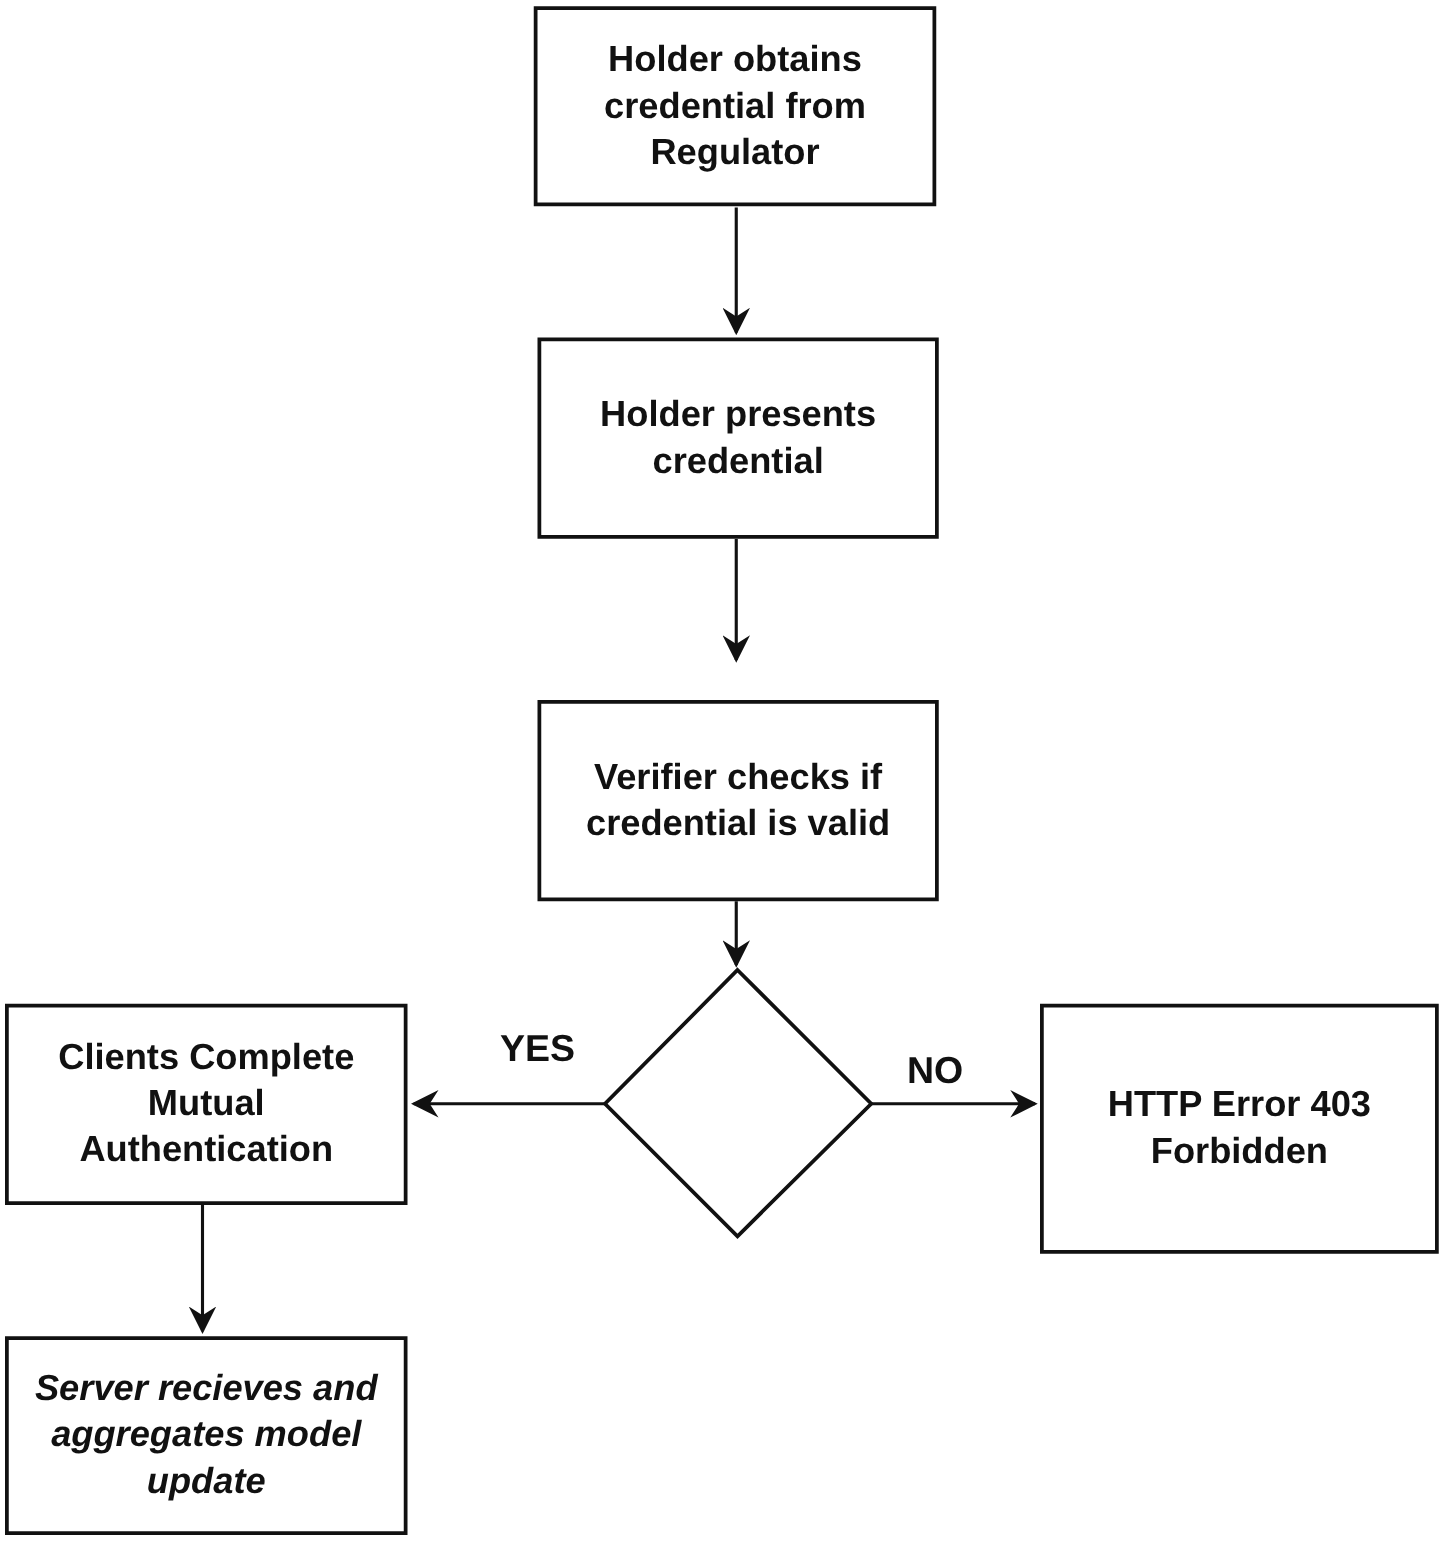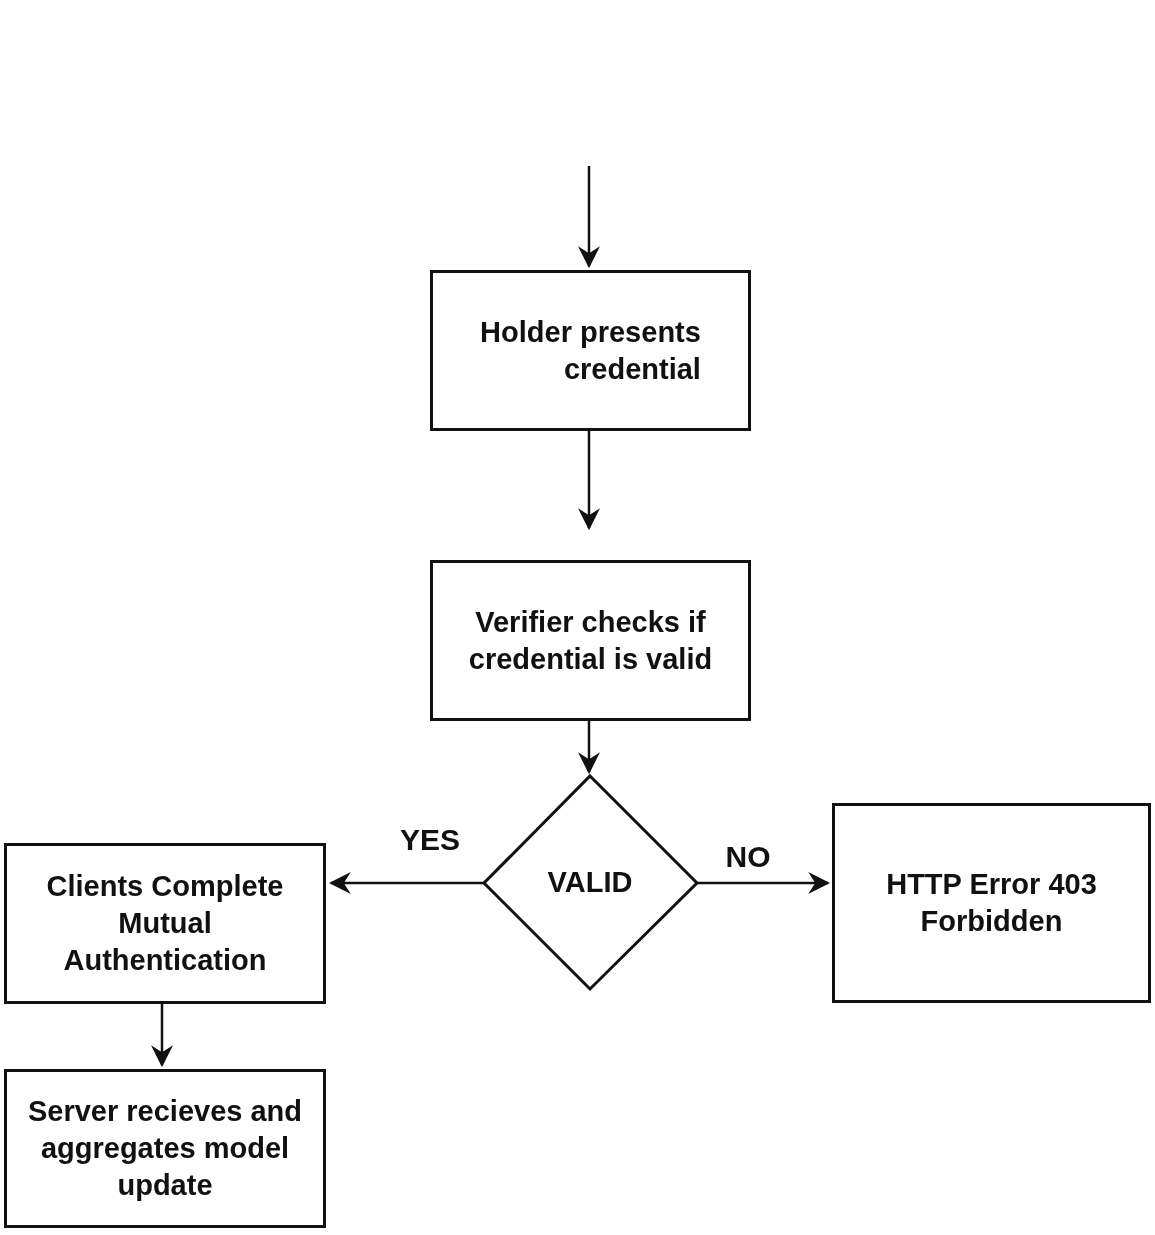--- a/index.html
+++ b/index.html
@@ -26,25 +26,25 @@
     display: flex;
     align-items: center;
     justify-content: center;
     text-align: center;
     font-size: 29px;
     font-weight: 700;
     line-height: 37px;
     white-space: pre-line;
   }
   .box-obtain   { left: 427px; top: 5px;    width: 322px; height: 160px; }
-  .box-present  { left: 430px; top: 270px;  width: 321px; height: 161px; text-align: right; }
+  .box-present  { left: 430px; top: 270px;  width: 321px; height: 161px; }
   .box-verify   { left: 430px; top: 532px;  width: 321px; height: 161px; margin-top: 28px; }
-  .box-auth     { left: 4px;   top: 803px;  width: 322px; height: 161px; margin-top: 40px; }
+  .box-auth     { left: 4px;   top: 803px;  width: 322px; height: 161px; }
   .box-error    { left: 832px; top: 803px;  width: 319px; height: 200px; }
-  .box-server   { left: 4px;   top: 1069px; width: 322px; height: 159px; }
+  .box-server   { left: 4px;   top: 1069px; width: 322px; height: 159px; font-style: italic; }
   .diamond-label {
     position: absolute;
     left: 490px; top: 864px;
     width: 200px;
     text-align: center;
     font-size: 29px;
     font-weight: 700;
     line-height: 37px;
   }
   .edge-label {
@@ -72,32 +72,36 @@
     <line x1="589" y1="166" x2="589" y2="266" stroke="#111111" stroke-width="2.5" marker-end="url(#arrow-down)"></line>
     <line x1="589" y1="431" x2="589" y2="528" stroke="#111111" stroke-width="2.5" marker-end="url(#arrow-down)"></line>
     <line x1="589" y1="693" x2="589" y2="772" stroke="#111111" stroke-width="2.5" marker-end="url(#arrow-down)"></line>
     <line x1="484" y1="883" x2="331" y2="883" stroke="#111111" stroke-width="2.5" marker-end="url(#arrow-down)"></line>
     <line x1="697" y1="883" x2="828" y2="883" stroke="#111111" stroke-width="2.5" marker-end="url(#arrow-down)"></line>
     <line x1="162" y1="964" x2="162" y2="1065" stroke="#111111" stroke-width="2.5" marker-end="url(#arrow-down)"></line>
 
     <polygon points="590,776 697,883 590,989 484,883" fill="#ffffff" stroke="#111111" stroke-width="3"></polygon>
   </svg>
 
+  <div class="node box-obtain">
+    <span>Holder obtains
+credential from
+Regulator</span>
+  </div>
 
   <div class="node box-present">
     <span>Holder presents
 credential</span>
   </div>
 
   <div class="node box-verify">
     <span>Verifier checks if
 credential is valid</span>
   </div>
 
-  <div class="diamond-label">VALID</div>
 
   <div class="edge-label edge-label-yes">YES</div>
 
   <div class="edge-label edge-label-no">NO</div>
 
   <div class="node box-auth">
     <span>Clients Complete
 Mutual
 Authentication</span>
   </div>

